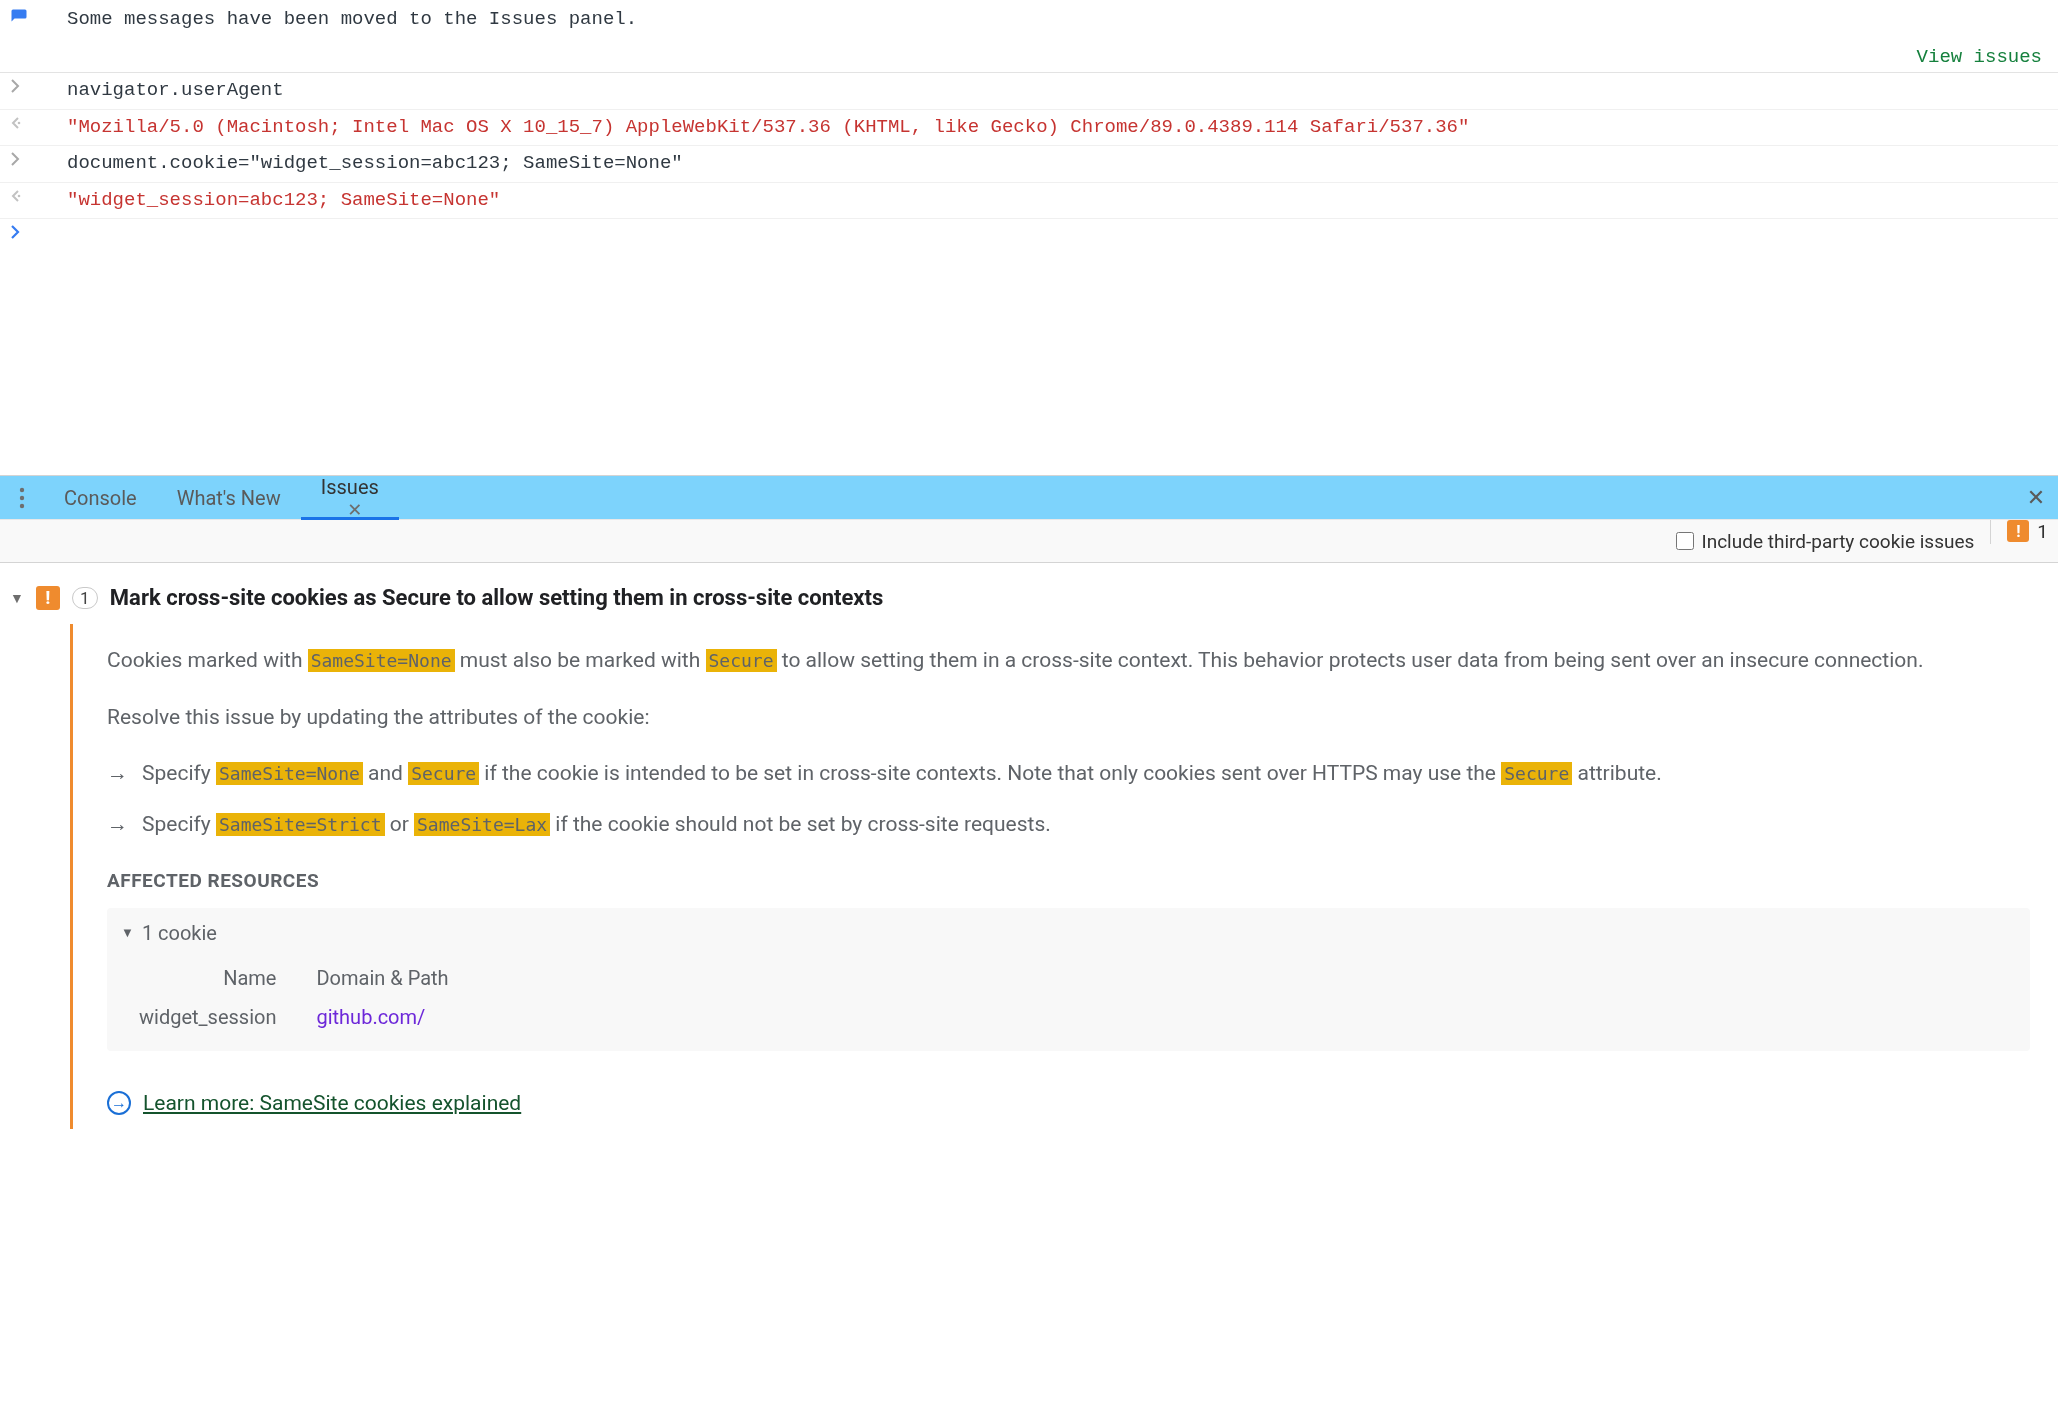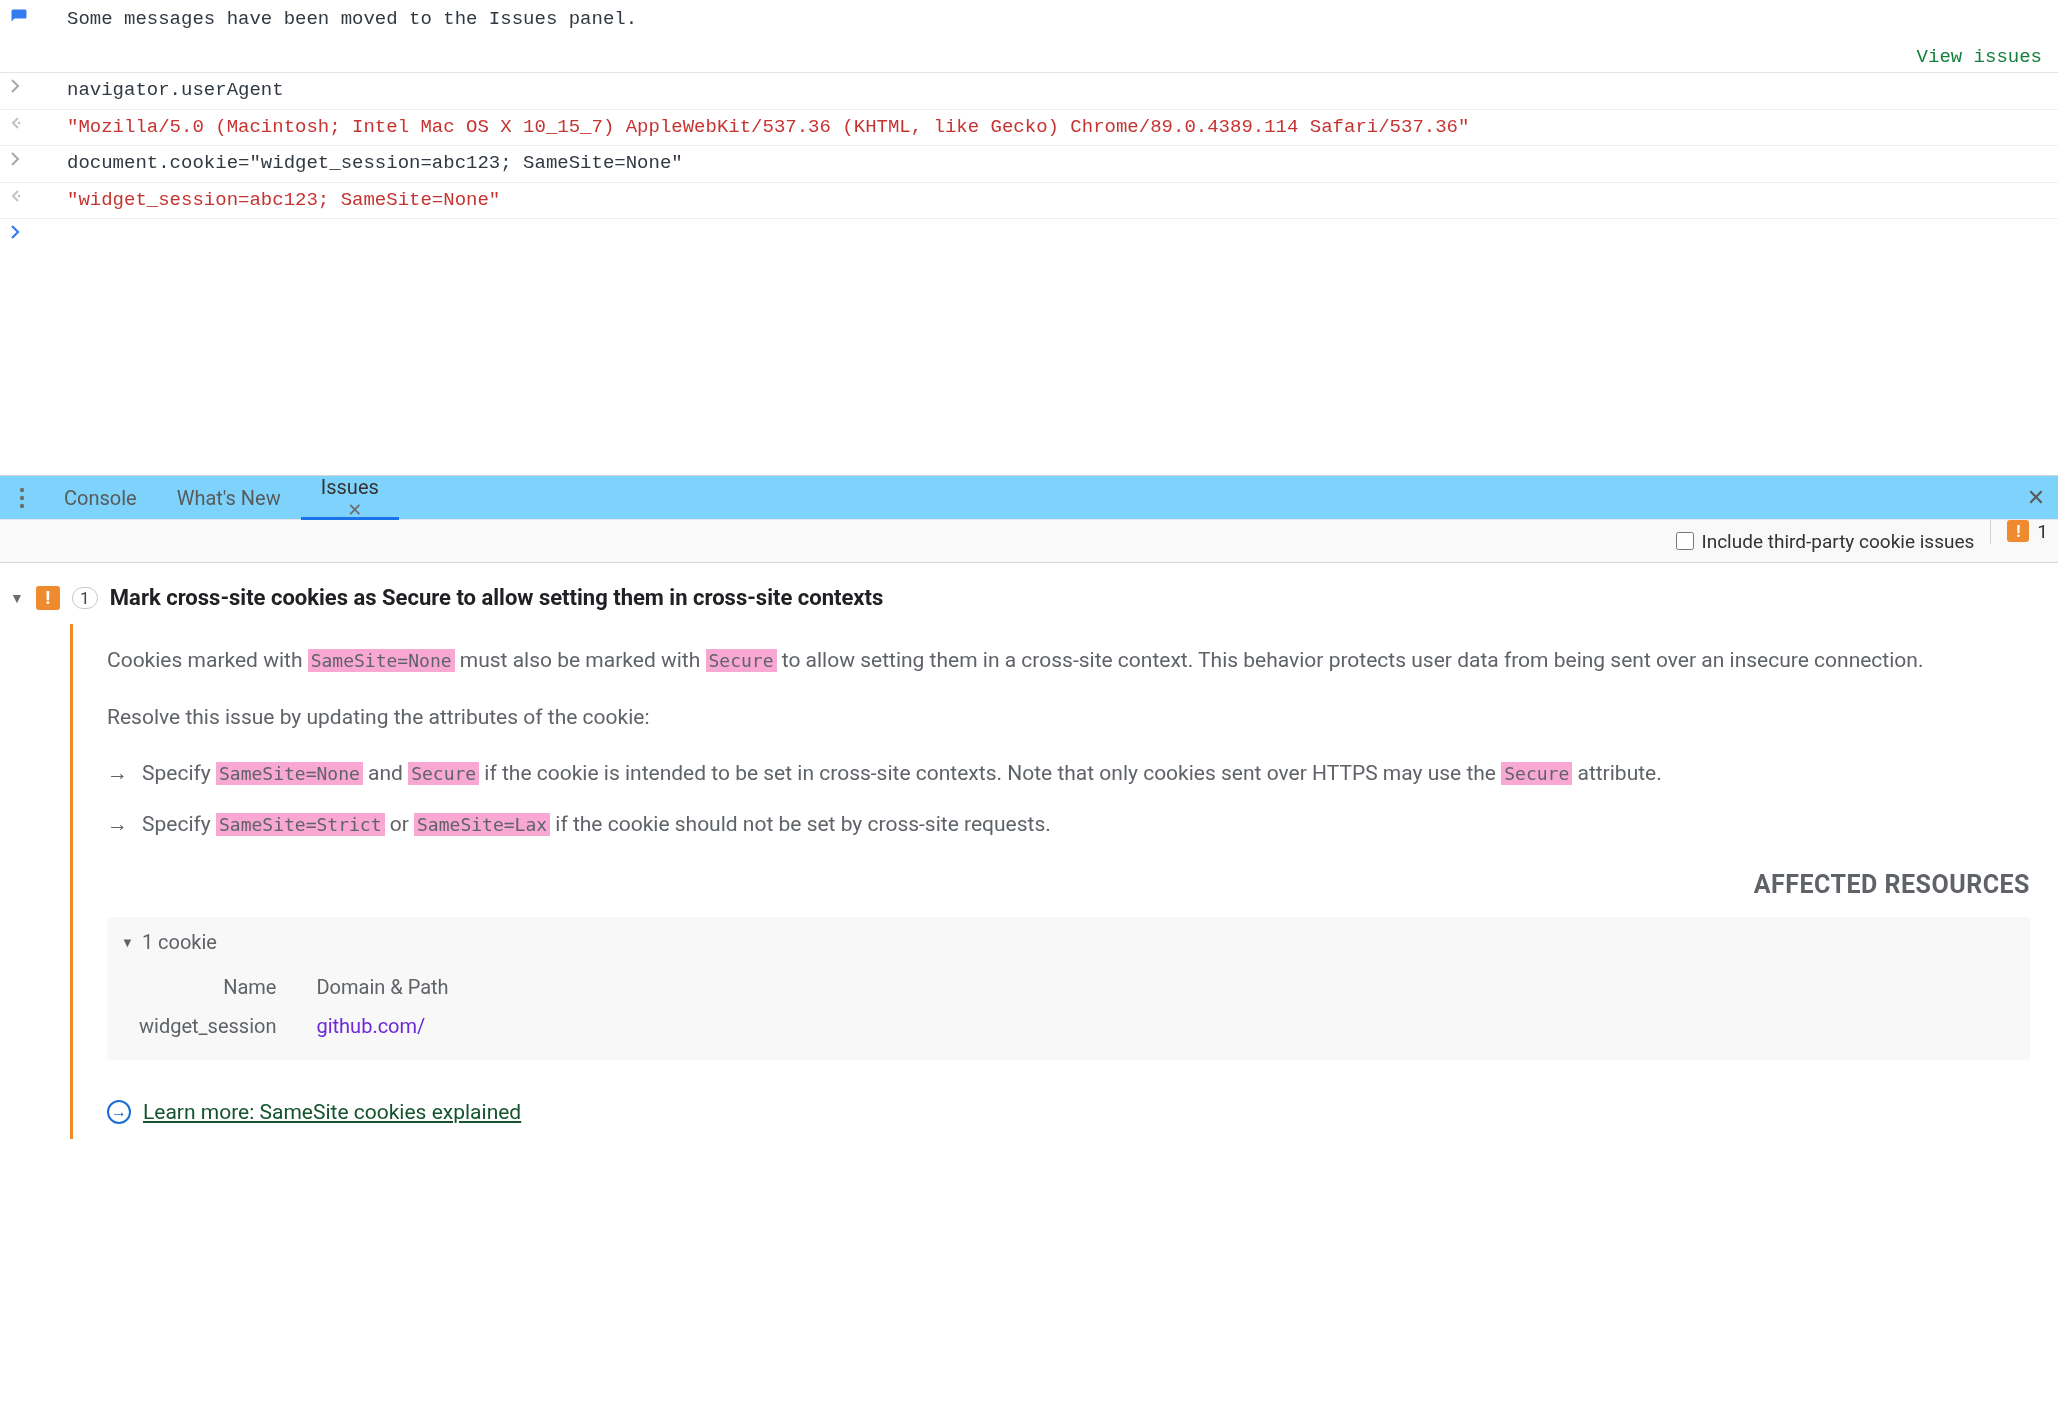--- a/index.html
+++ b/index.html
@@ -144,27 +144,27 @@
     color:#5f6368;
     font-size:21px;
     line-height:1.55;
   }
   .issue-body p { margin: 10px 0 24px 0; }
   .issue-body .arrow-line { display:flex; gap:14px; margin:6px 0 18px 0;}
   .issue-body .arrow-sym { color:#5f6368; }
   .issue-body code {
     font-family: Menlo, Consolas, monospace;
     font-size: 18px;
-    background:#f9a8d4;
+    background:#eab308;
     padding:1px 3px;
   }
   
   .affected-heading {
-    font-size:25px; letter-spacing:0.5px; font-weight:700;
-    color:#5f6368; margin: 26px 0 12px 0; text-align: right;
+    font-size:19px; letter-spacing:0.5px; font-weight:700;
+    color:#5f6368; margin: 26px 0 12px 0;
   }
   .affected-box {
     background:#f8f8f8;
     border-radius:4px;
     padding: 10px 14px 14px 14px;
     color:#5f6368;
   }
   .aff-row1 { display:flex; align-items:center; gap:8px; font-size:20px; cursor:pointer;}
   .aff-table { margin-left:18px; margin-top:10px; }
   .aff-table table { border-collapse:collapse; }

